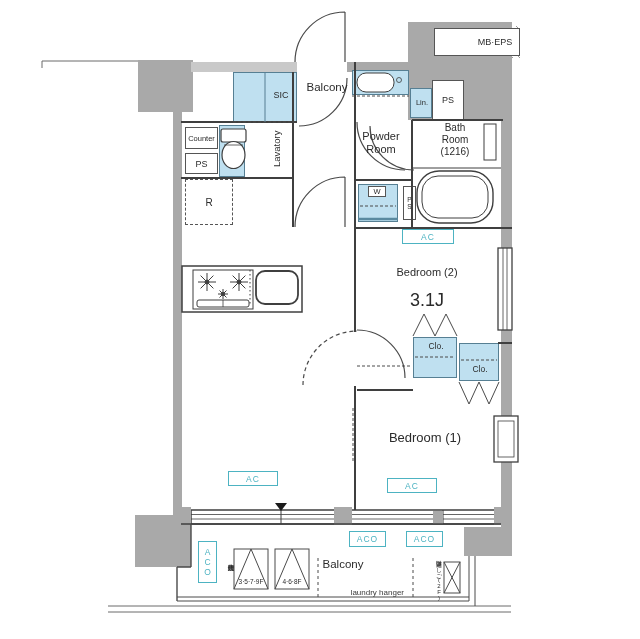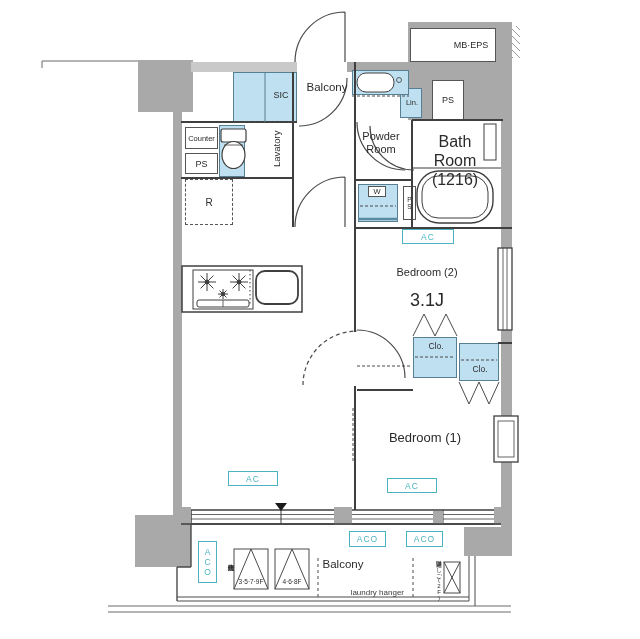--- a/index.html
+++ b/index.html
@@ -32,34 +32,34 @@
   <div class="wall" style="left:408px;top:22px;width:104px;height:98px;"></div>
   <div class="wall" style="left:173px;top:110px;width:9px;height:406px;"></div>
   <div class="wall" style="left:501px;top:120px;width:11px;height:410px;"></div>
   <div class="wall" style="left:135px;top:515px;width:56px;height:52px;"></div>
   <div class="wall" style="left:464px;top:527px;width:48px;height:29px;"></div>
   <div class="hatch" style="left:512px;top:26px;width:8px;height:32px;"></div>
 
   <div class="bluebox" style="left:233px;top:72px;width:64px;height:50px;">
     <div class="inlbl" style="position:absolute;left:31px;top:17px;width:32px;font-size:9px;">SIC</div>
   </div>
-  <div class="bluebox" style="left:400px;top:88px;width:22px;height:30px;">
+  <div class="bluebox" style="left:410px;top:88px;width:22px;height:30px;">
     <div class="inlbl" style="position:absolute;left:0;top:10px;width:22px;font-size:7.5px;">Lin.</div>
   </div>
   <div class="bluebox" style="left:219px;top:125px;width:26px;height:52px;"></div>
   <div class="bluebox" style="left:352px;top:70px;width:57px;height:25px;"></div>
   <div class="bluebox" style="left:358px;top:184px;width:40px;height:38px;"></div>
   <div class="bluebox" style="left:413px;top:337px;width:44px;height:41px;">
     <div class="inlbl" style="position:absolute;left:0;top:4px;width:44px;font-size:8.5px;">Clo.</div>
   </div>
   <div class="bluebox" style="left:459px;top:343px;width:40px;height:38px;">
     <div class="inlbl" style="position:absolute;left:0;top:21px;width:40px;font-size:8.5px;">Clo.</div>
   </div>
 
-  <div class="whitebox" style="left:410px;top:28px;width:86px;height:34px;padding-left:36px;">
+  <div class="whitebox" style="left:434px;top:28px;width:86px;height:28px;padding-left:36px;">
     <span style="font-size:9px;">MB·EPS</span>
   </div>
   <div class="whitebox" style="left:432px;top:80px;width:32px;height:40px;">
     <span style="font-size:9px;">PS</span>
   </div>
   <div class="whitebox" style="left:185px;top:127px;width:33px;height:22px;">
     <span style="font-size:7.5px;">Counter</span>
   </div>
   <div class="whitebox" style="left:185px;top:153px;width:33px;height:21px;">
     <span style="font-size:9px;">PS</span>
@@ -198,21 +198,21 @@
     <g stroke="#4a4a4a" stroke-width="1" fill="none">
       <rect x="444" y="562" width="16" height="31"></rect>
       <path d="M444,562 L460,593 M460,562 L444,593"></path>
     </g>
   </svg>
 
   <div class="lbl" style="left:299px;top:81px;width:56px;font-size:11.5px;">Balcony</div>
   <div class="lbl vert-ccw" style="left:271px;top:120px;width:16px;height:58px;font-size:9.5px;">Lavatory</div>
   <div class="lbl" style="left:352px;top:130px;width:58px;font-size:11px;">Powder
 Room</div>
-  <div class="lbl" style="left:426px;top:132px;width:58px;font-size:16px;text-align:center;">Bath
+  <div class="lbl" style="left:426px;top:122px;width:58px;font-size:10px;text-align:center;">Bath
 Room
 (1216)</div>
   <div class="lbl" style="left:367px;top:266px;width:120px;font-size:11px;">Bedroom (2)</div>
   <div class="lbl" style="left:367px;top:290px;width:120px;font-size:18px;">3.1J</div>
   <div class="lbl" style="left:365px;top:430px;width:120px;font-size:13px;">Bedroom (1)</div>
   <div class="lbl" style="left:312px;top:558px;width:62px;font-size:11.5px;">Balcony</div>
   <div class="lbl" style="left:328px;top:588px;width:76px;font-size:8px;color:#3a3a3a;text-align:right;">laundry hanger</div>
   <div class="lbl" style="left:234px;top:578px;width:34px;font-size:6.5px;">3·5·7·9F</div>
   <div class="lbl" style="left:275px;top:578px;width:34px;font-size:6.5px;">4·6·8F</div>
   <div class="lbl vert-upright" style="left:224px;top:527px;width:11px;height:64px;font-size:6.5px;">侵入防止柵</div>

